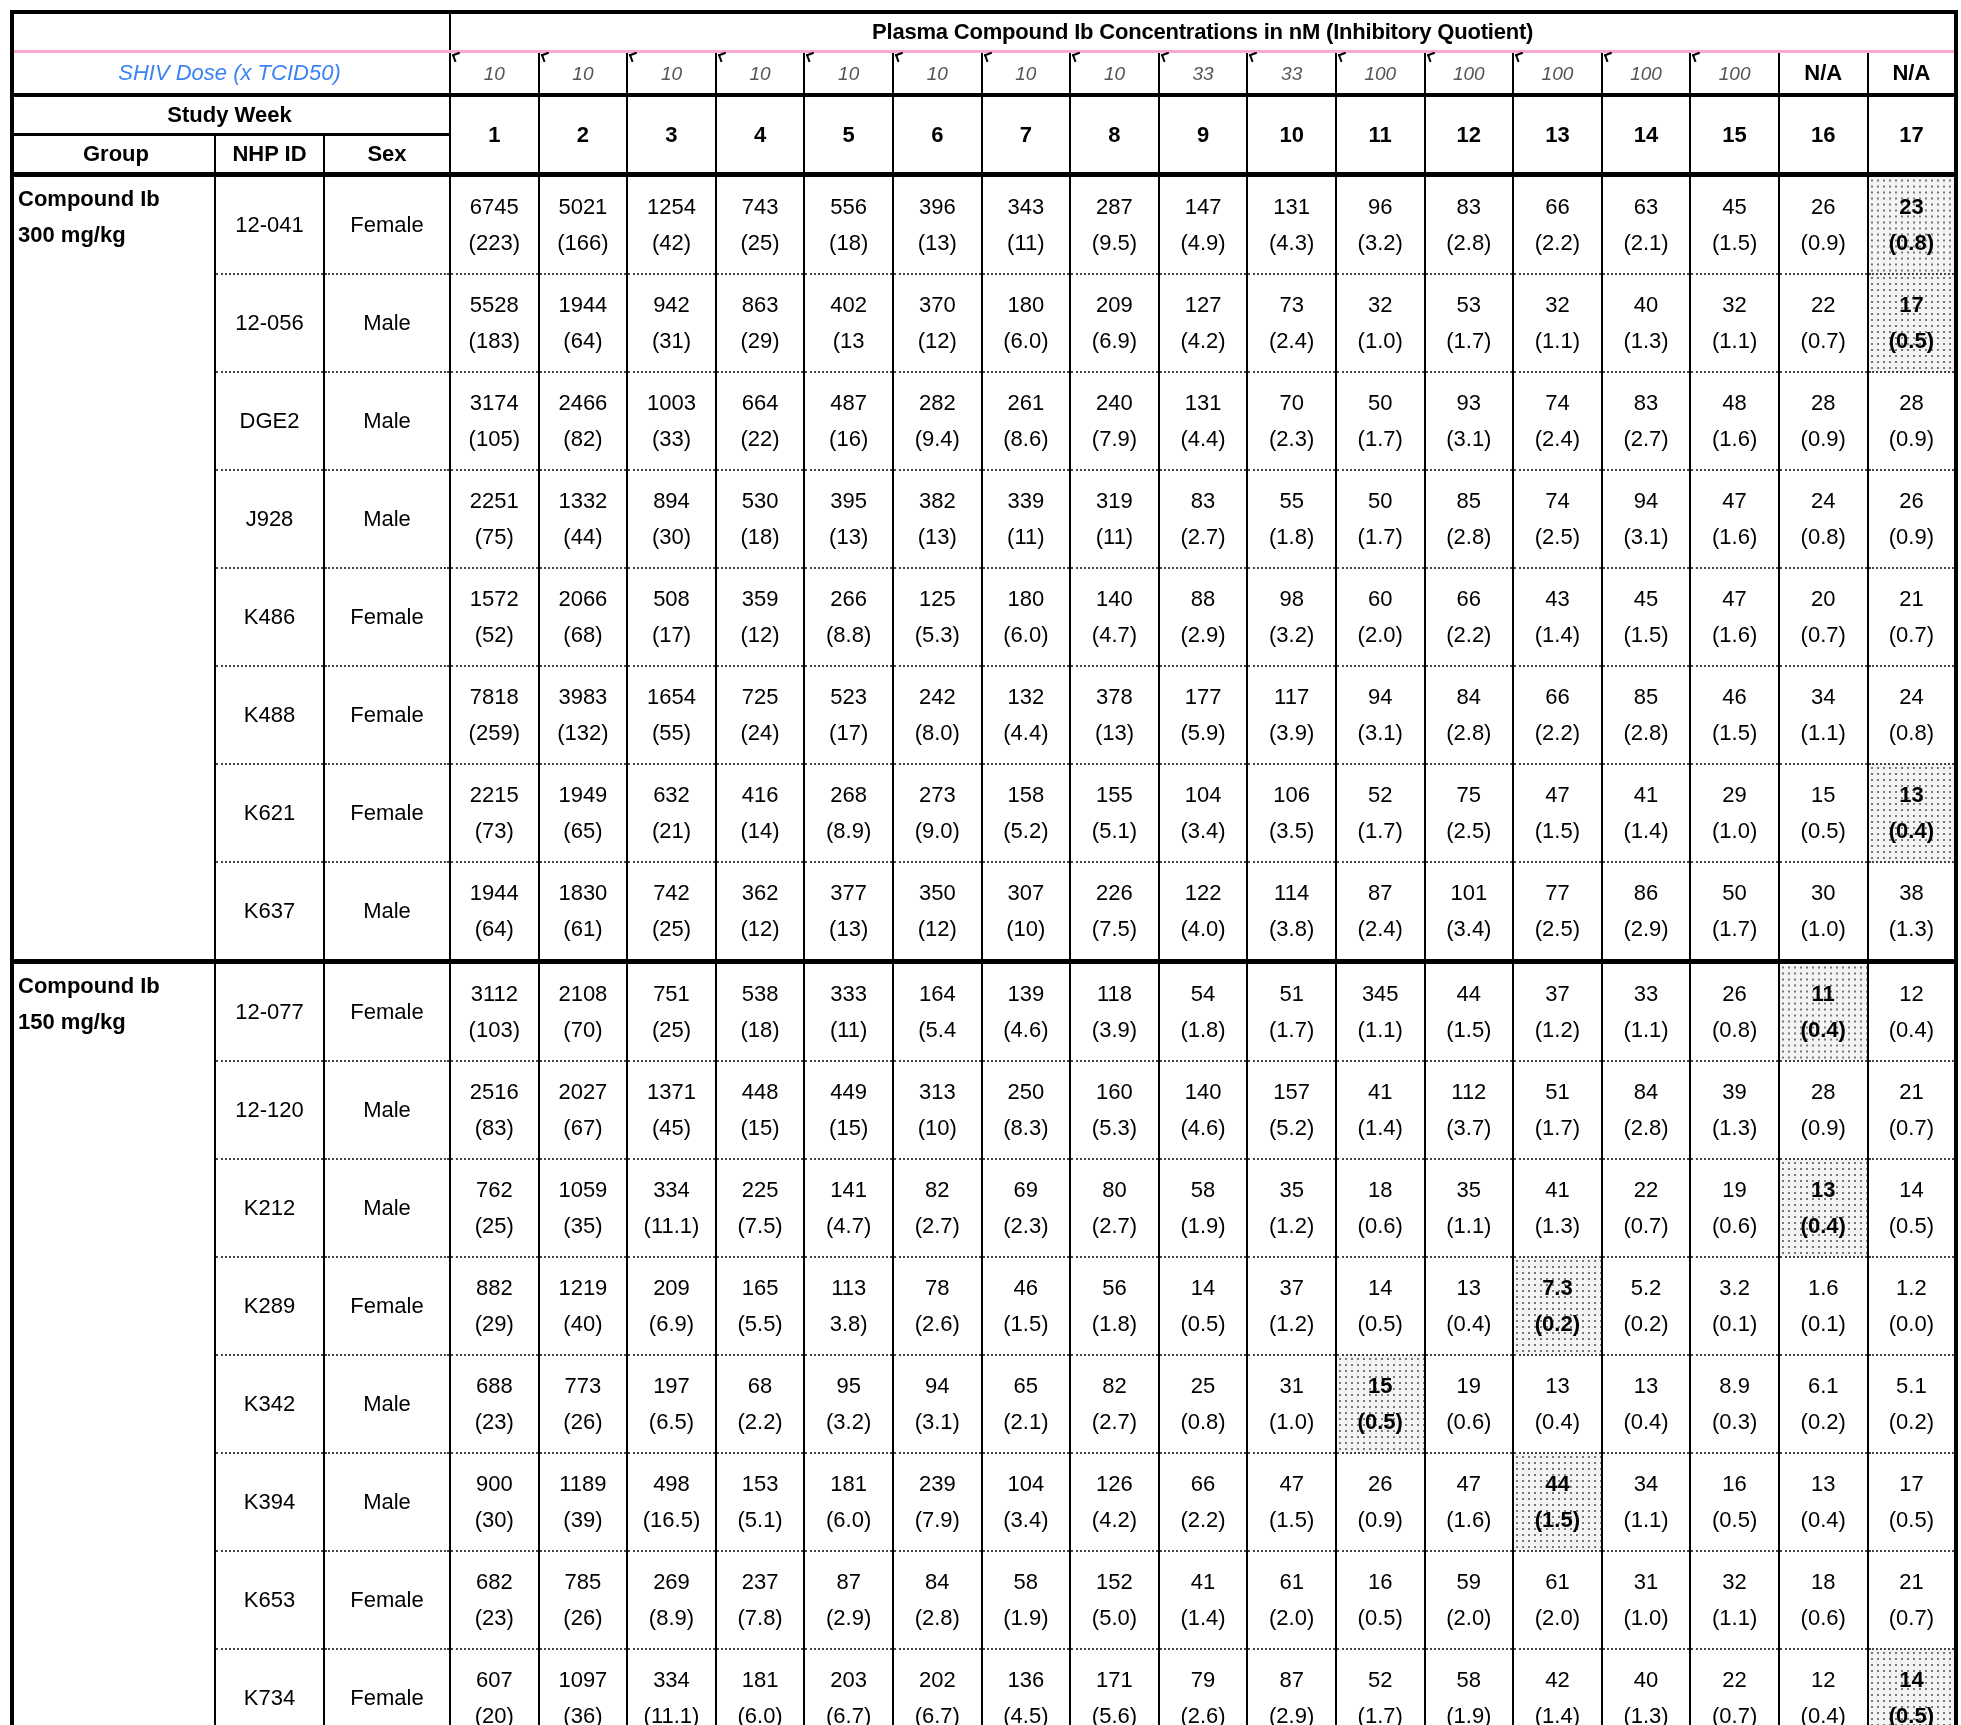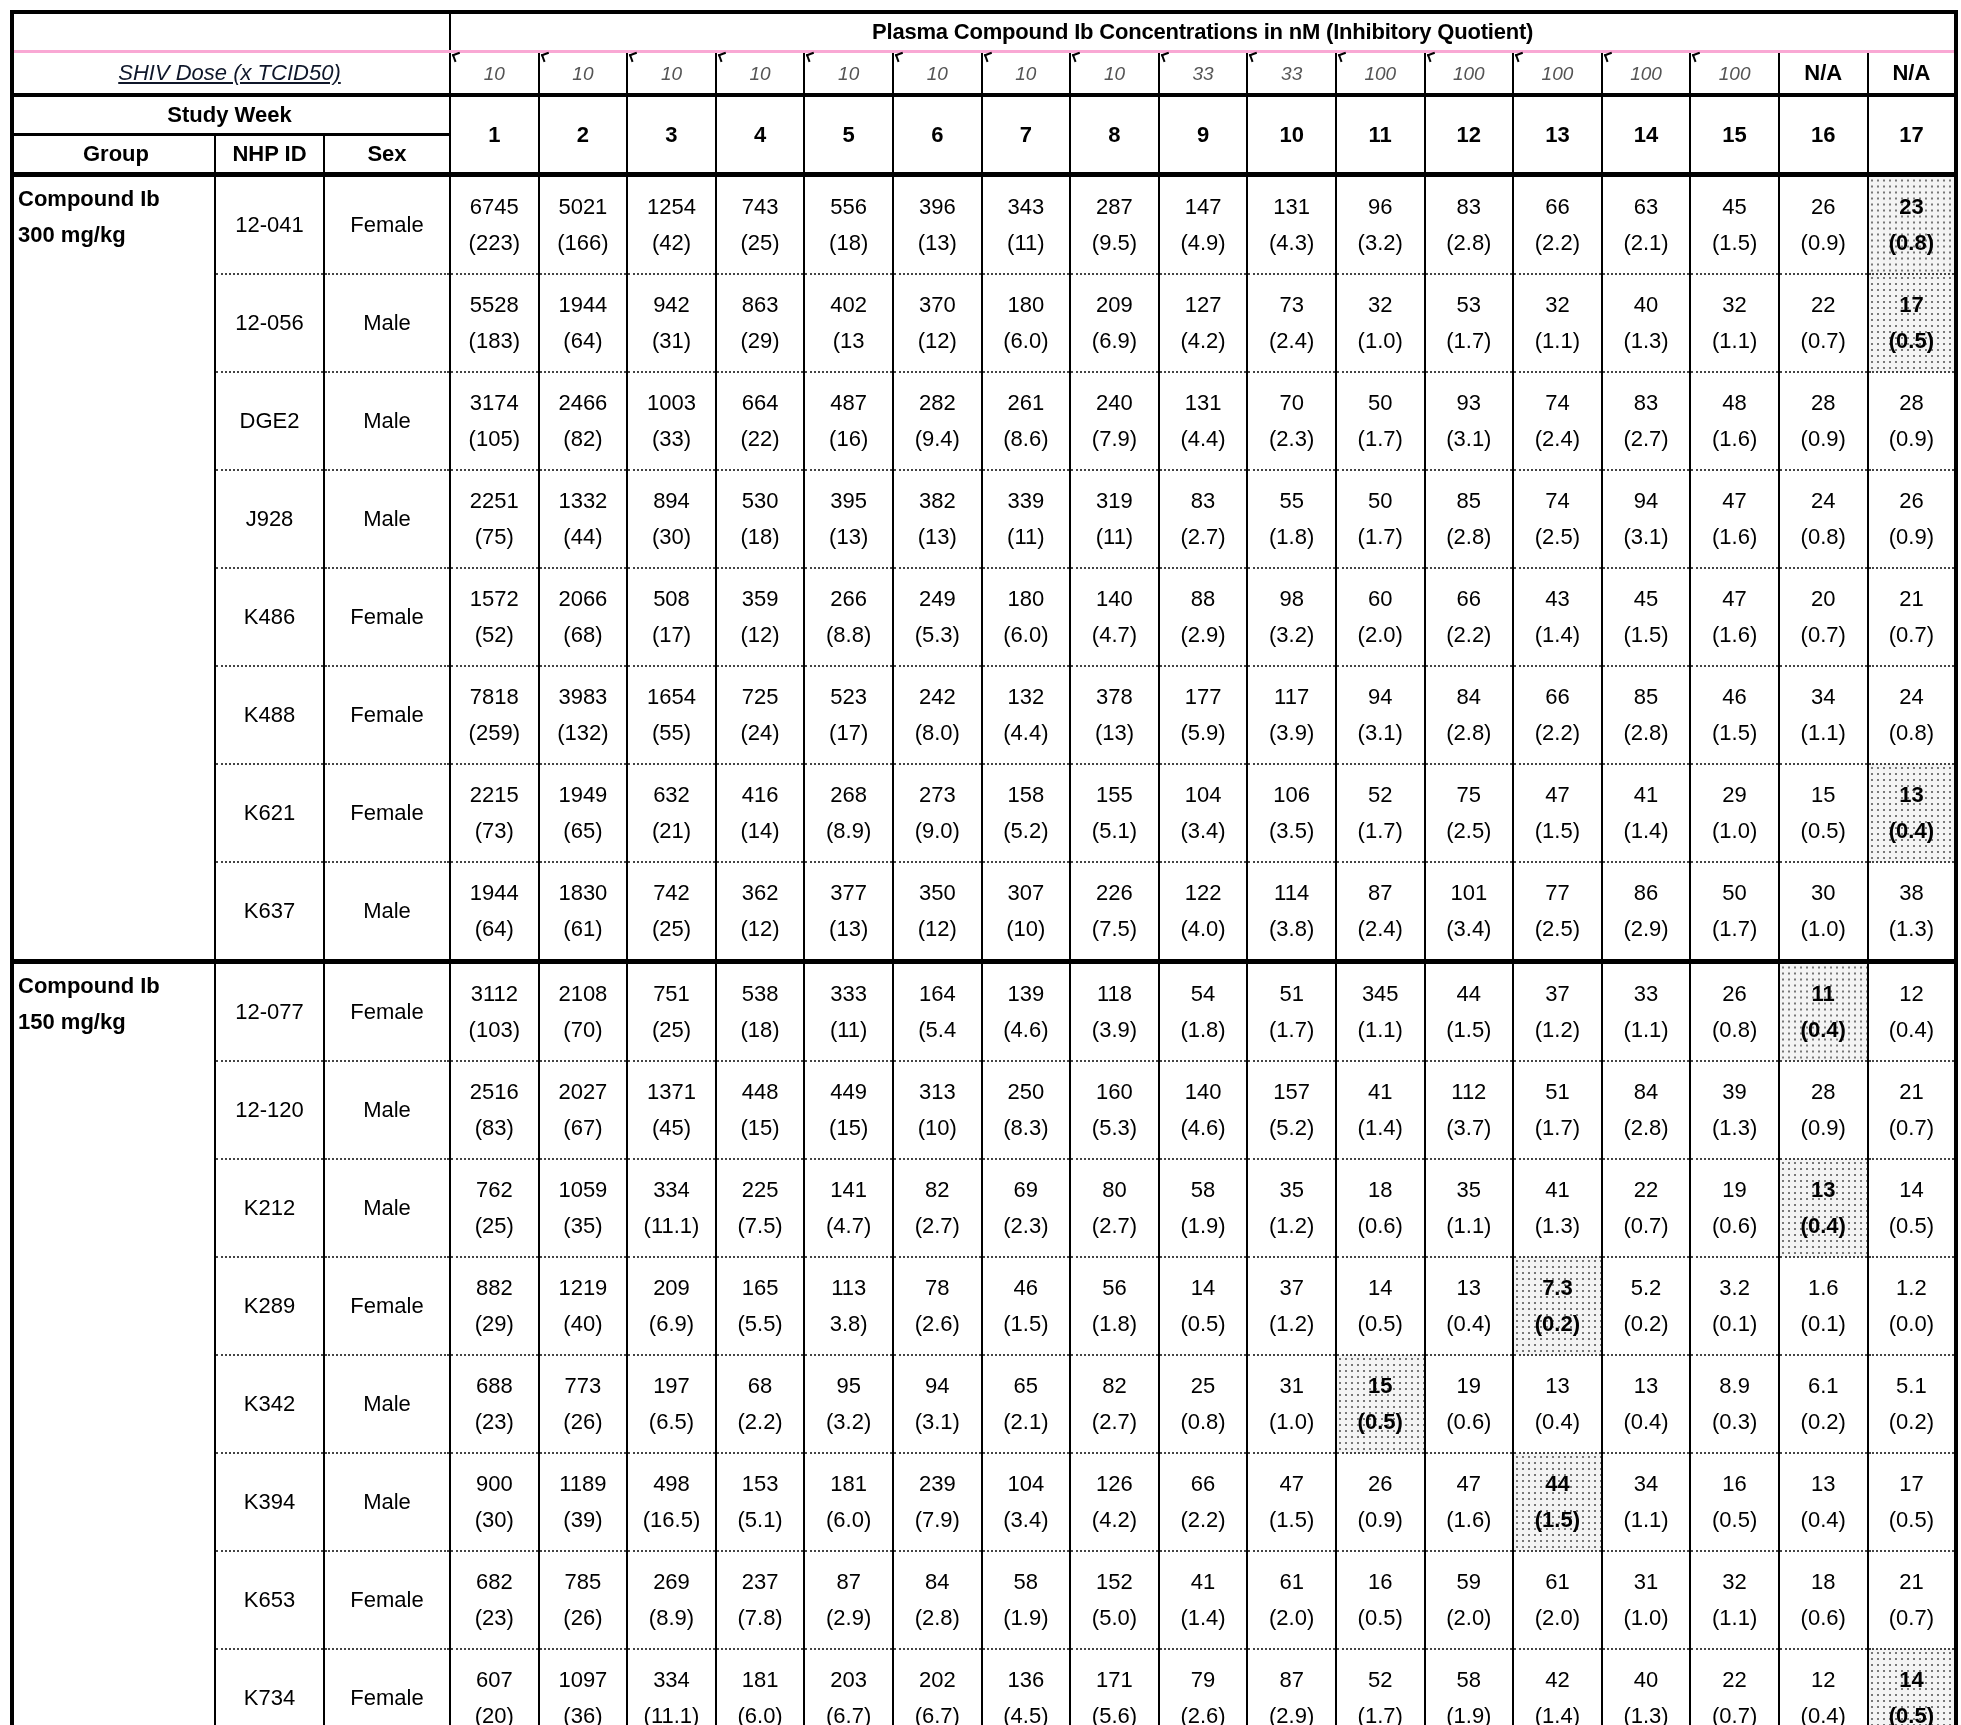--- a/index.html
+++ b/index.html
@@ -10,21 +10,21 @@
     width: 1944px;
     border: 4px solid #000;
   }
   table.pk td { padding: 0; text-align: center; vertical-align: middle; border-left: 2px solid #000; border-right: 2px solid #000; font-size: 22px; line-height: 36px; }
   .hdr-title td { height: 36px; border-bottom: 3px solid #f9a8d4; }
   .hdr-title .title-cell { font-weight: bold; font-size: 22px; letter-spacing: -0.2px; }
   .hdr-dose td { height: 40px; border-bottom: 4px solid #000; }
   .dose-val { color: #555; font-size: 19px; font-style: italic; position: relative; }
   .dose-val.na { color: #000; font-style: normal; font-weight: bold; font-size: 22px; }
   .dose-tick { position: absolute; left: 2px; top: 0px; width: 6px; height: 6px; border-left: 2px solid #000; border-top: 2px solid #000; transform: rotate(-20deg); }
-  .dose-label { text-align: left; padding-right: 4px !important; color: #0f172a; font-style: italic; font-size: 19px; text-decoration: underline; }
+  .dose-label { text-align: left; padding-right: 4px !important; color: #3b82f6; font-style: italic; font-size: 19px; }
   .hdr-week td { height: 32px; }
   .week-label { text-align: center; padding-right: 4px !important; font-weight: bold; border-bottom: 3px solid #000; }
   .week-num { font-weight: bold; font-size: 22px; border-bottom: 5px solid #000; }
   .hdr-cols td { height: 34px; border-bottom: 5px solid #000; font-weight: bold; }
   .col-group { text-align: center; padding-left: 4px !important; }
   tr.data td { height: 96px; border-bottom: 2px dotted #444; }
   tr.data.last td { border-bottom: 5px solid #000; }
   td.group-cell { text-align: left !important; vertical-align: top !important; padding: 4px 0 0 4px !important; font-weight: bold; font-size: 22px; line-height: 36px; border-bottom: 5px solid #000 !important; }
   .val { display: block; line-height: 36px; }
   td.shaded {
@@ -403,21 +403,21 @@
         </td>
         <td>
           <span class="val">359</span>
           <span class="val">(12)</span>
         </td>
         <td>
           <span class="val">266</span>
           <span class="val">(8.8)</span>
         </td>
         <td>
-          <span class="val">249</span>
+          <span class="val">125</span>
           <span class="val">(5.3)</span>
         </td>
         <td>
           <span class="val">180</span>
           <span class="val">(6.0)</span>
         </td>
         <td>
           <span class="val">140</span>
           <span class="val">(4.7)</span>
         </td>

